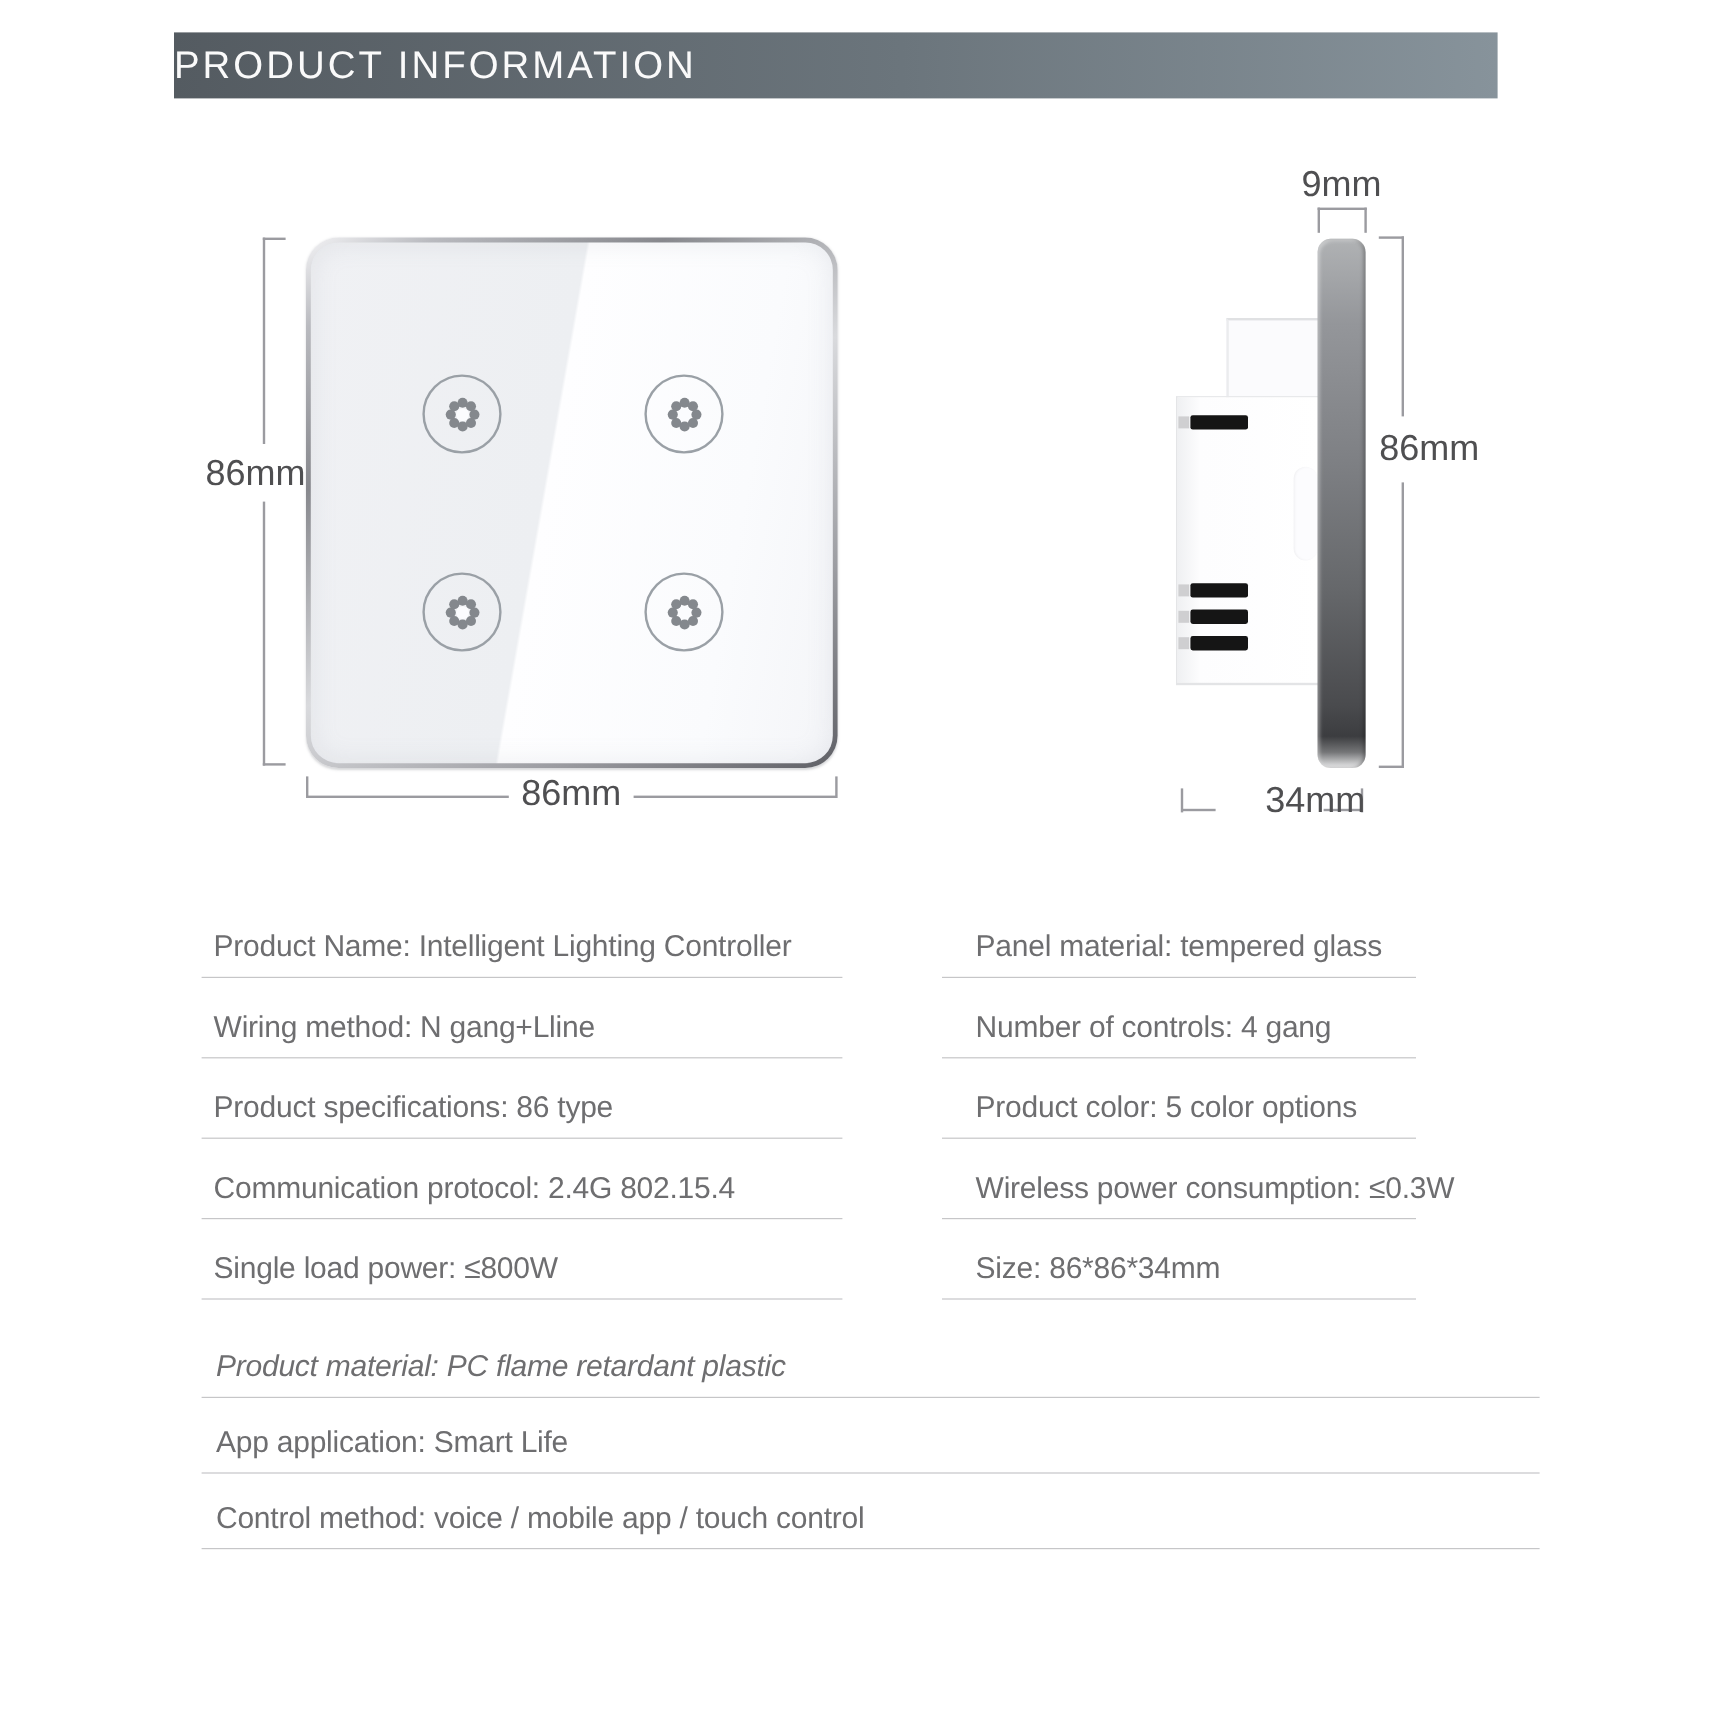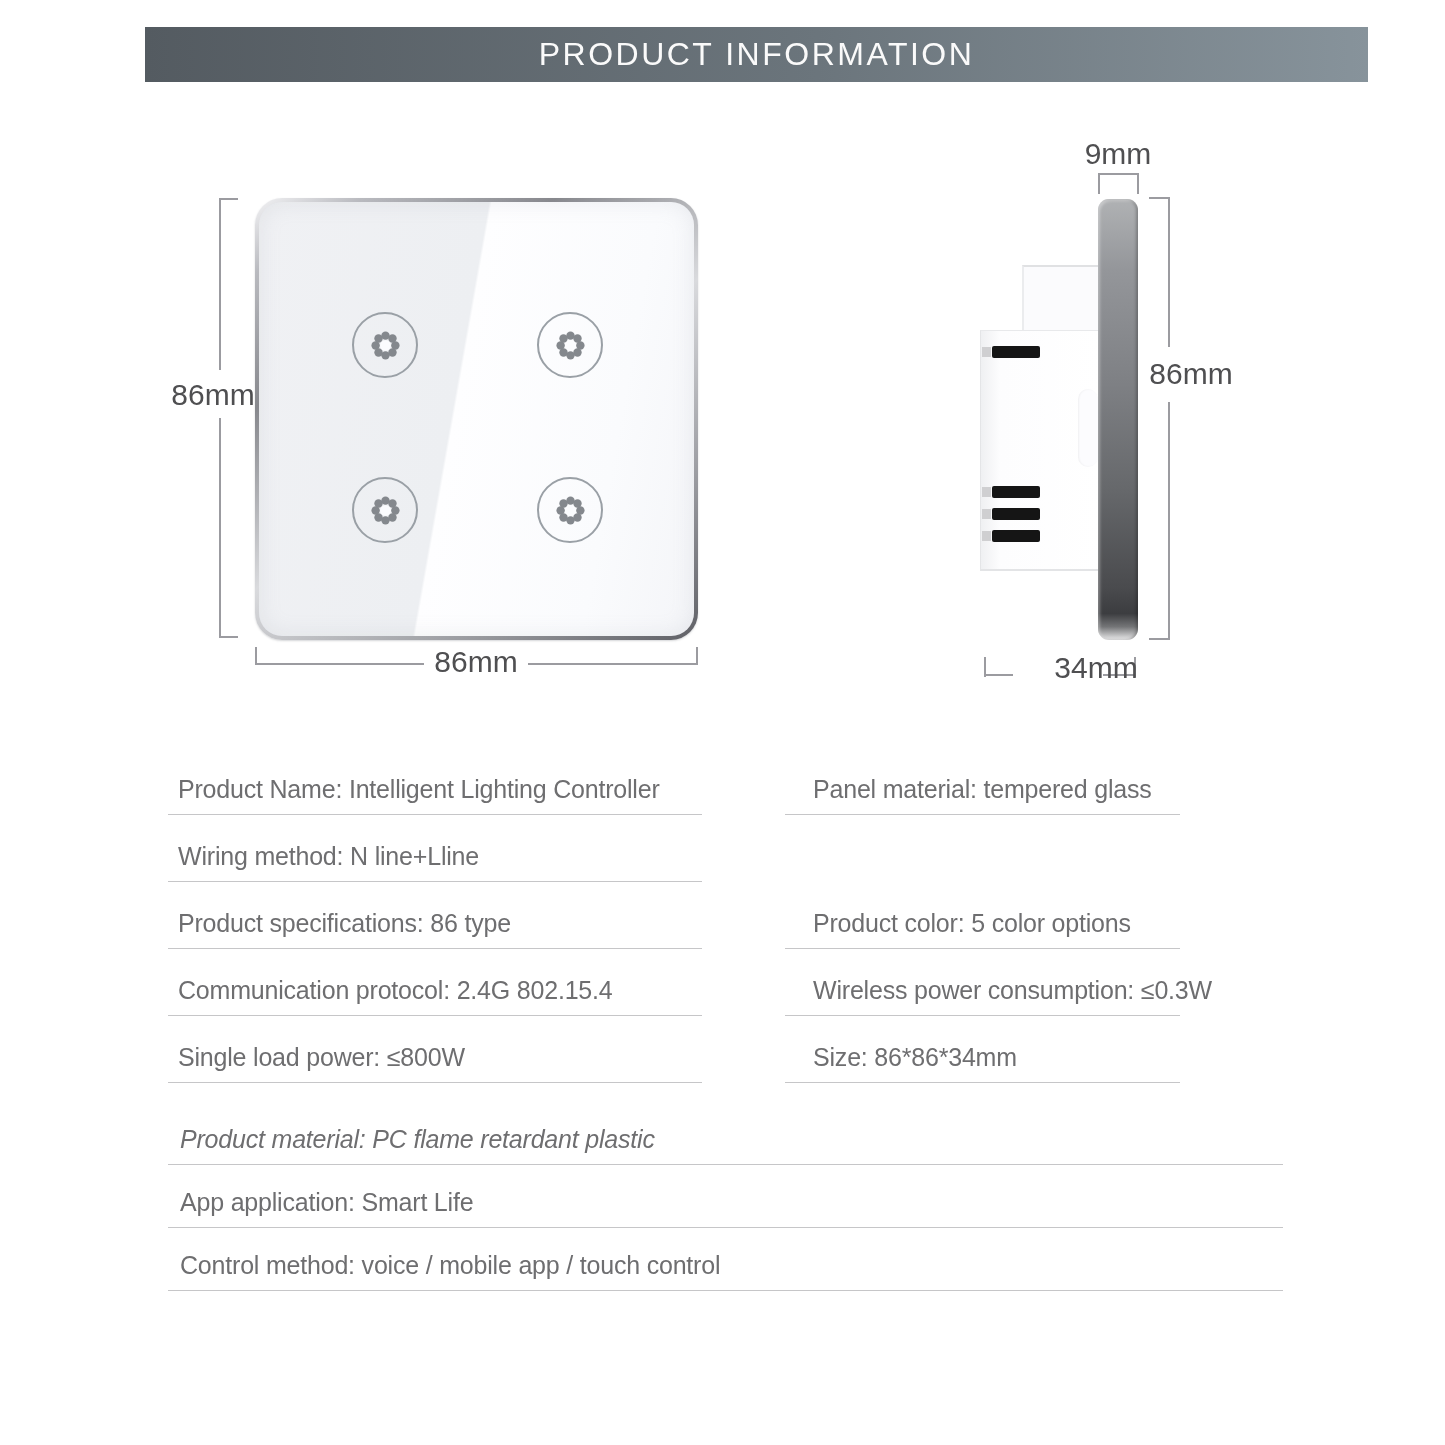--- a/index.html
+++ b/index.html
@@ -1,22 +1,22 @@
 <!DOCTYPE html>
 <html style="--banner-start: #545b61; --banner-end: #87939b; --banner-text: #fafafa; --dimension-text: #4f4f51; --dimension-line: #9b9ba0; --table-text: #6e6e70; --table-line: #c6c6c8;"><head>
 <meta charset="utf-8">
 <style>
   html,body{margin:0;padding:0;background:#fff;}
   .canvas{position:relative;width:1445px;height:1445px;background:#ffffff;
           font-family:"Liberation Sans",sans-serif;overflow:hidden;}
 
   
-  .banner{position:absolute;left:145px;top:27px;width:1223px;height:55px;
+  .banner{position:absolute;left:145px;top:27px;width:1103px;height:55px;
           background:linear-gradient(90deg,var(--banner-start) 0%, #6b757c 55%, var(--banner-end) 100%);
-          display:flex;align-items:center;justify-content:center;}
+          display:flex;align-items:center;justify-content:flex-start;}
   .banner span{color:var(--banner-text);font-size:32px;letter-spacing:2.5px;font-weight:400;}
 
   
   .dimline{position:absolute;background:var(--dimension-line);}
   .dimlabel{position:absolute;color:var(--dimension-text);font-size:30px;text-align:center;line-height:34px;}
 
   
   .panel{position:absolute;left:255px;top:198px;width:443px;height:442px;border-radius:27px;
          background:linear-gradient(145deg,#f4f4f6 0%,#b9babf 10%,#87888d 28%,#d9dadd 52%,#9b9ca1 78%,#5f6066 100%);
          box-shadow:0 1px 2px rgba(90,95,105,.25);}
@@ -165,22 +165,23 @@
     <div class="dimlabel" style="left:1051px;top:651px;width:90px;">34mm</div>
   </div>
 
   <div class="spec-table">
       <div class="spec-row">
         <div class="spec-cell-left">Product Name: Intelligent Lighting Controller</div>
         <div class="spec-gap"></div>
         <div class="spec-cell-right">Panel material: tempered glass</div>
       </div>
       <div class="spec-row">
-        <div class="spec-cell-left">Wiring method: N line+Lline</div>
-        <div class="spec-gap"></div>
+        <div class="spec-cell-left">Wiring method: N gang+Lline</div>
+        <div class="spec-gap"></div>
+        <div class="spec-cell-right">Number of controls: 4 gang</div>
       </div>
       <div class="spec-row">
         <div class="spec-cell-left">Product specifications: 86 type</div>
         <div class="spec-gap"></div>
         <div class="spec-cell-right">Product color: 5 color options</div>
       </div>
       <div class="spec-row">
         <div class="spec-cell-left">Communication protocol: 2.4G 802.15.4</div>
         <div class="spec-gap"></div>
         <div class="spec-cell-right">Wireless power consumption: ≤0.3W</div>

